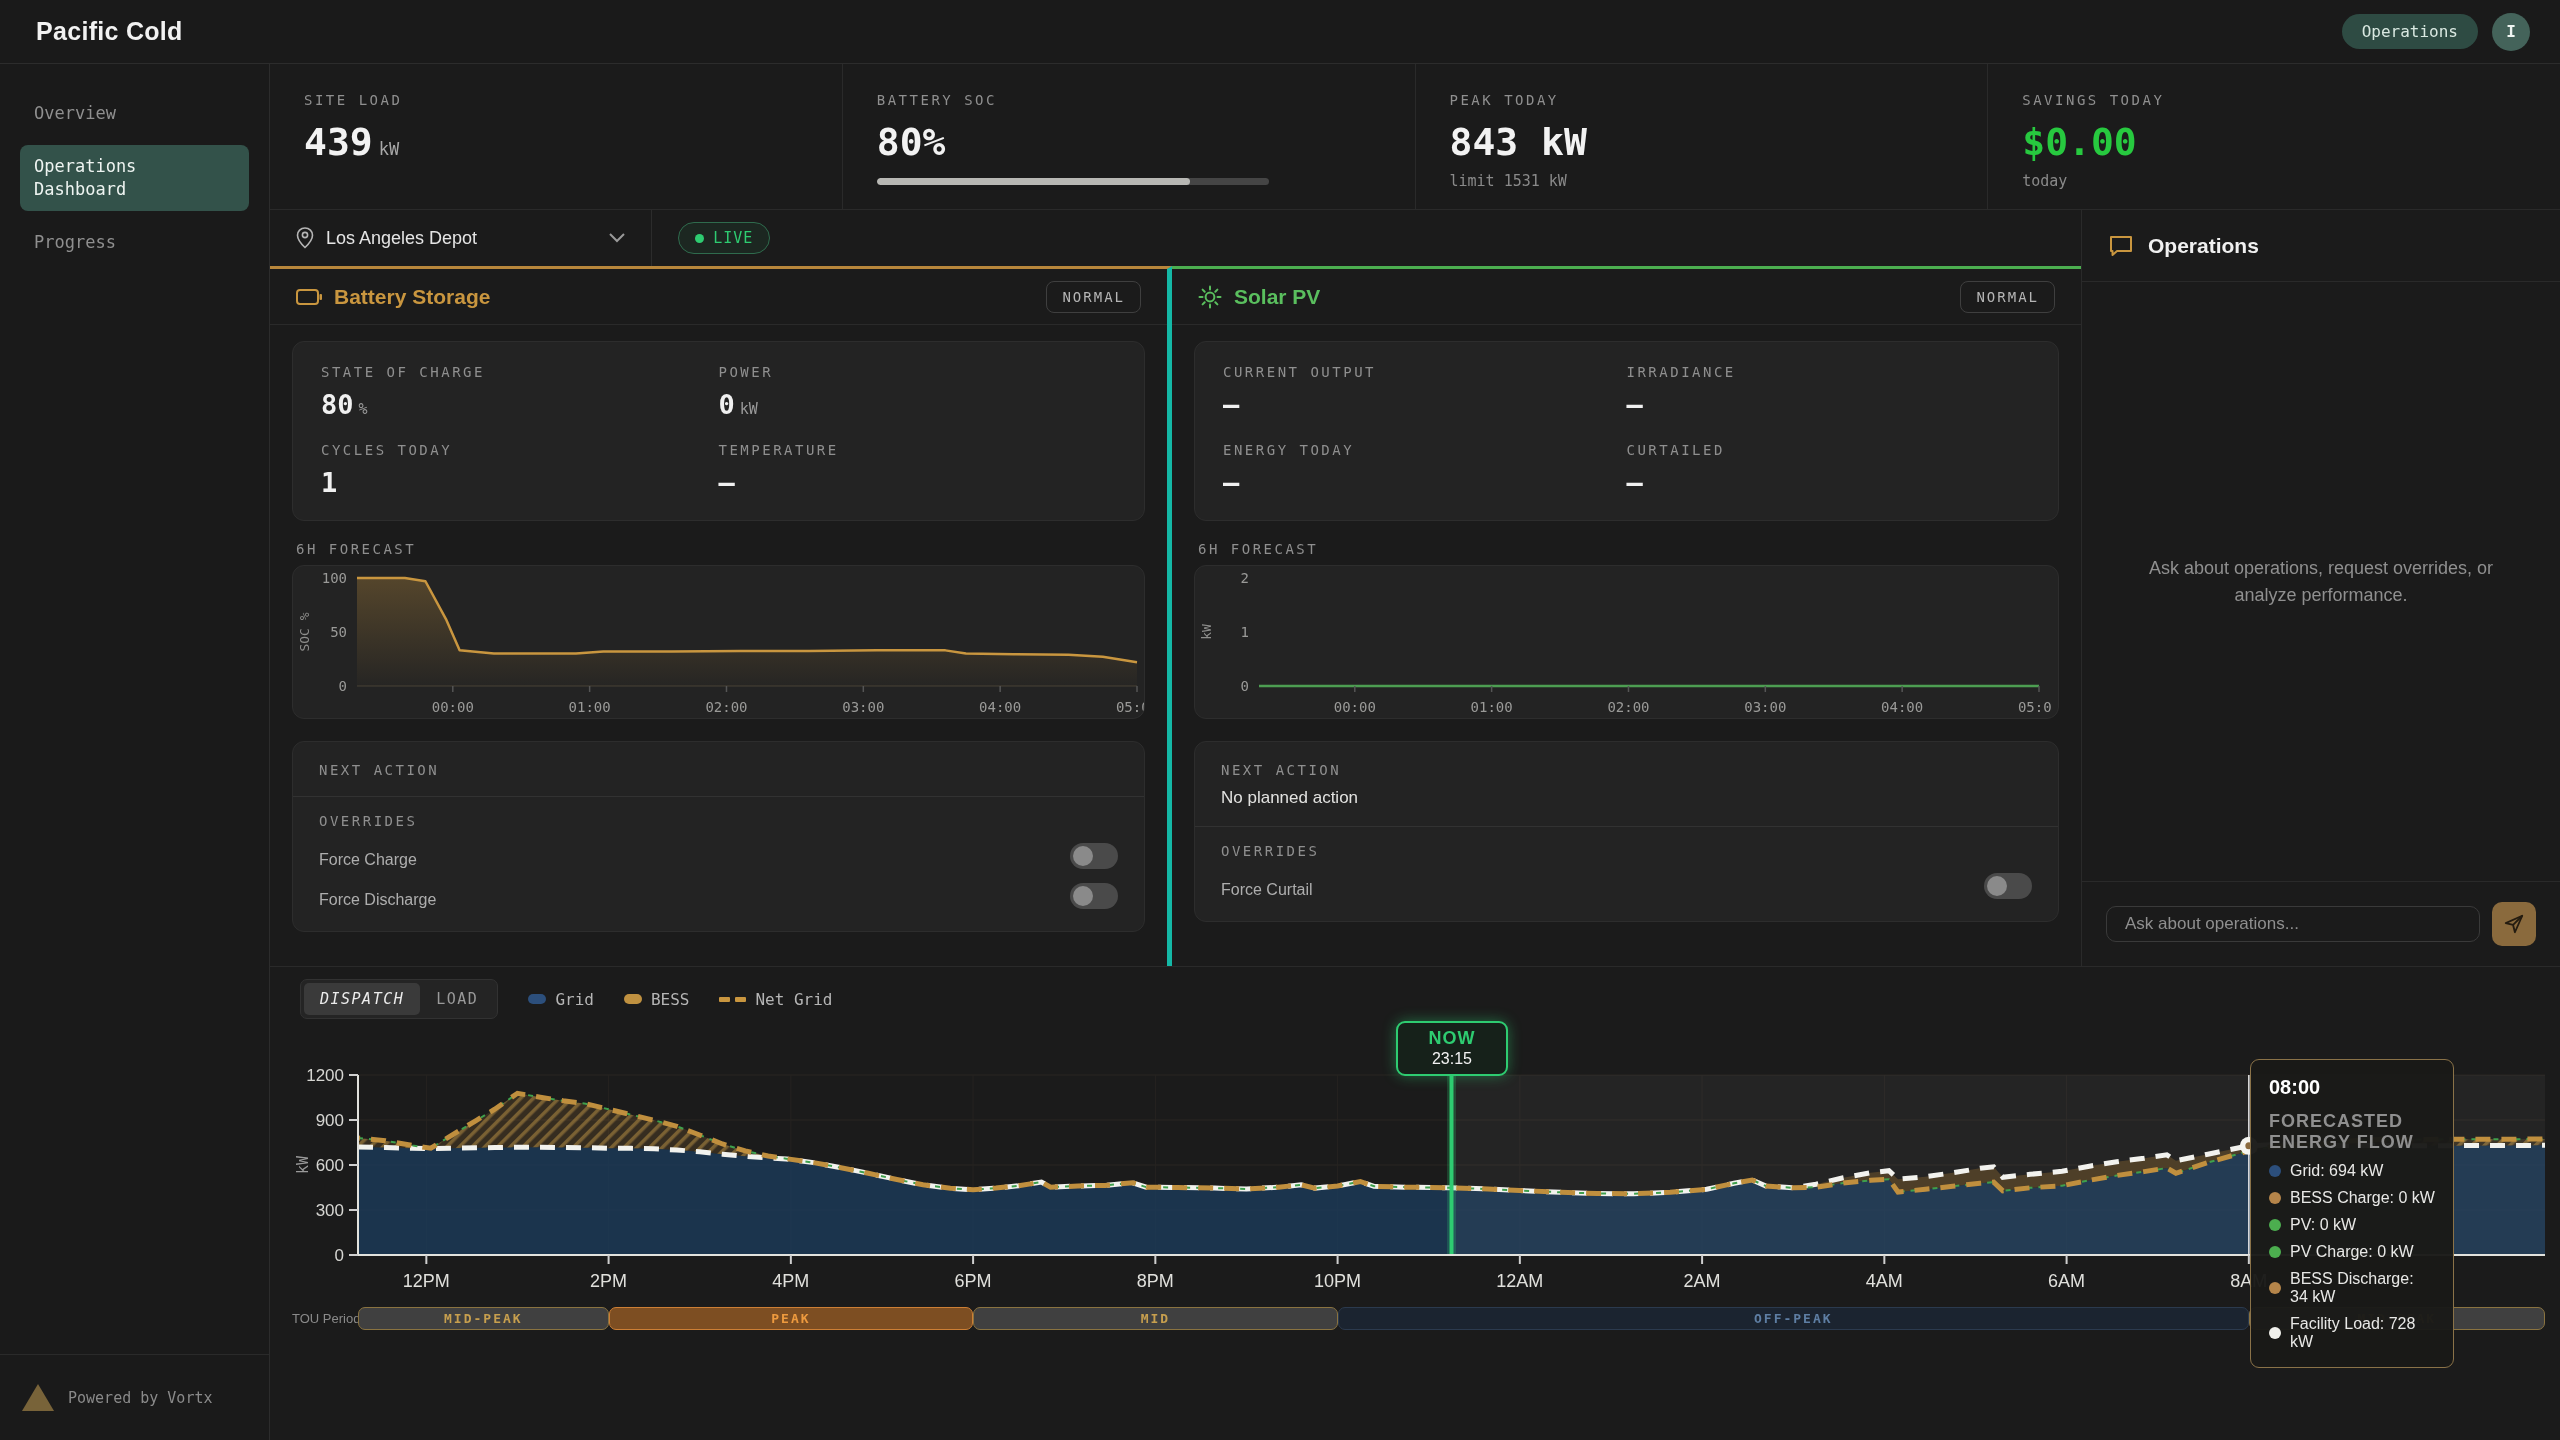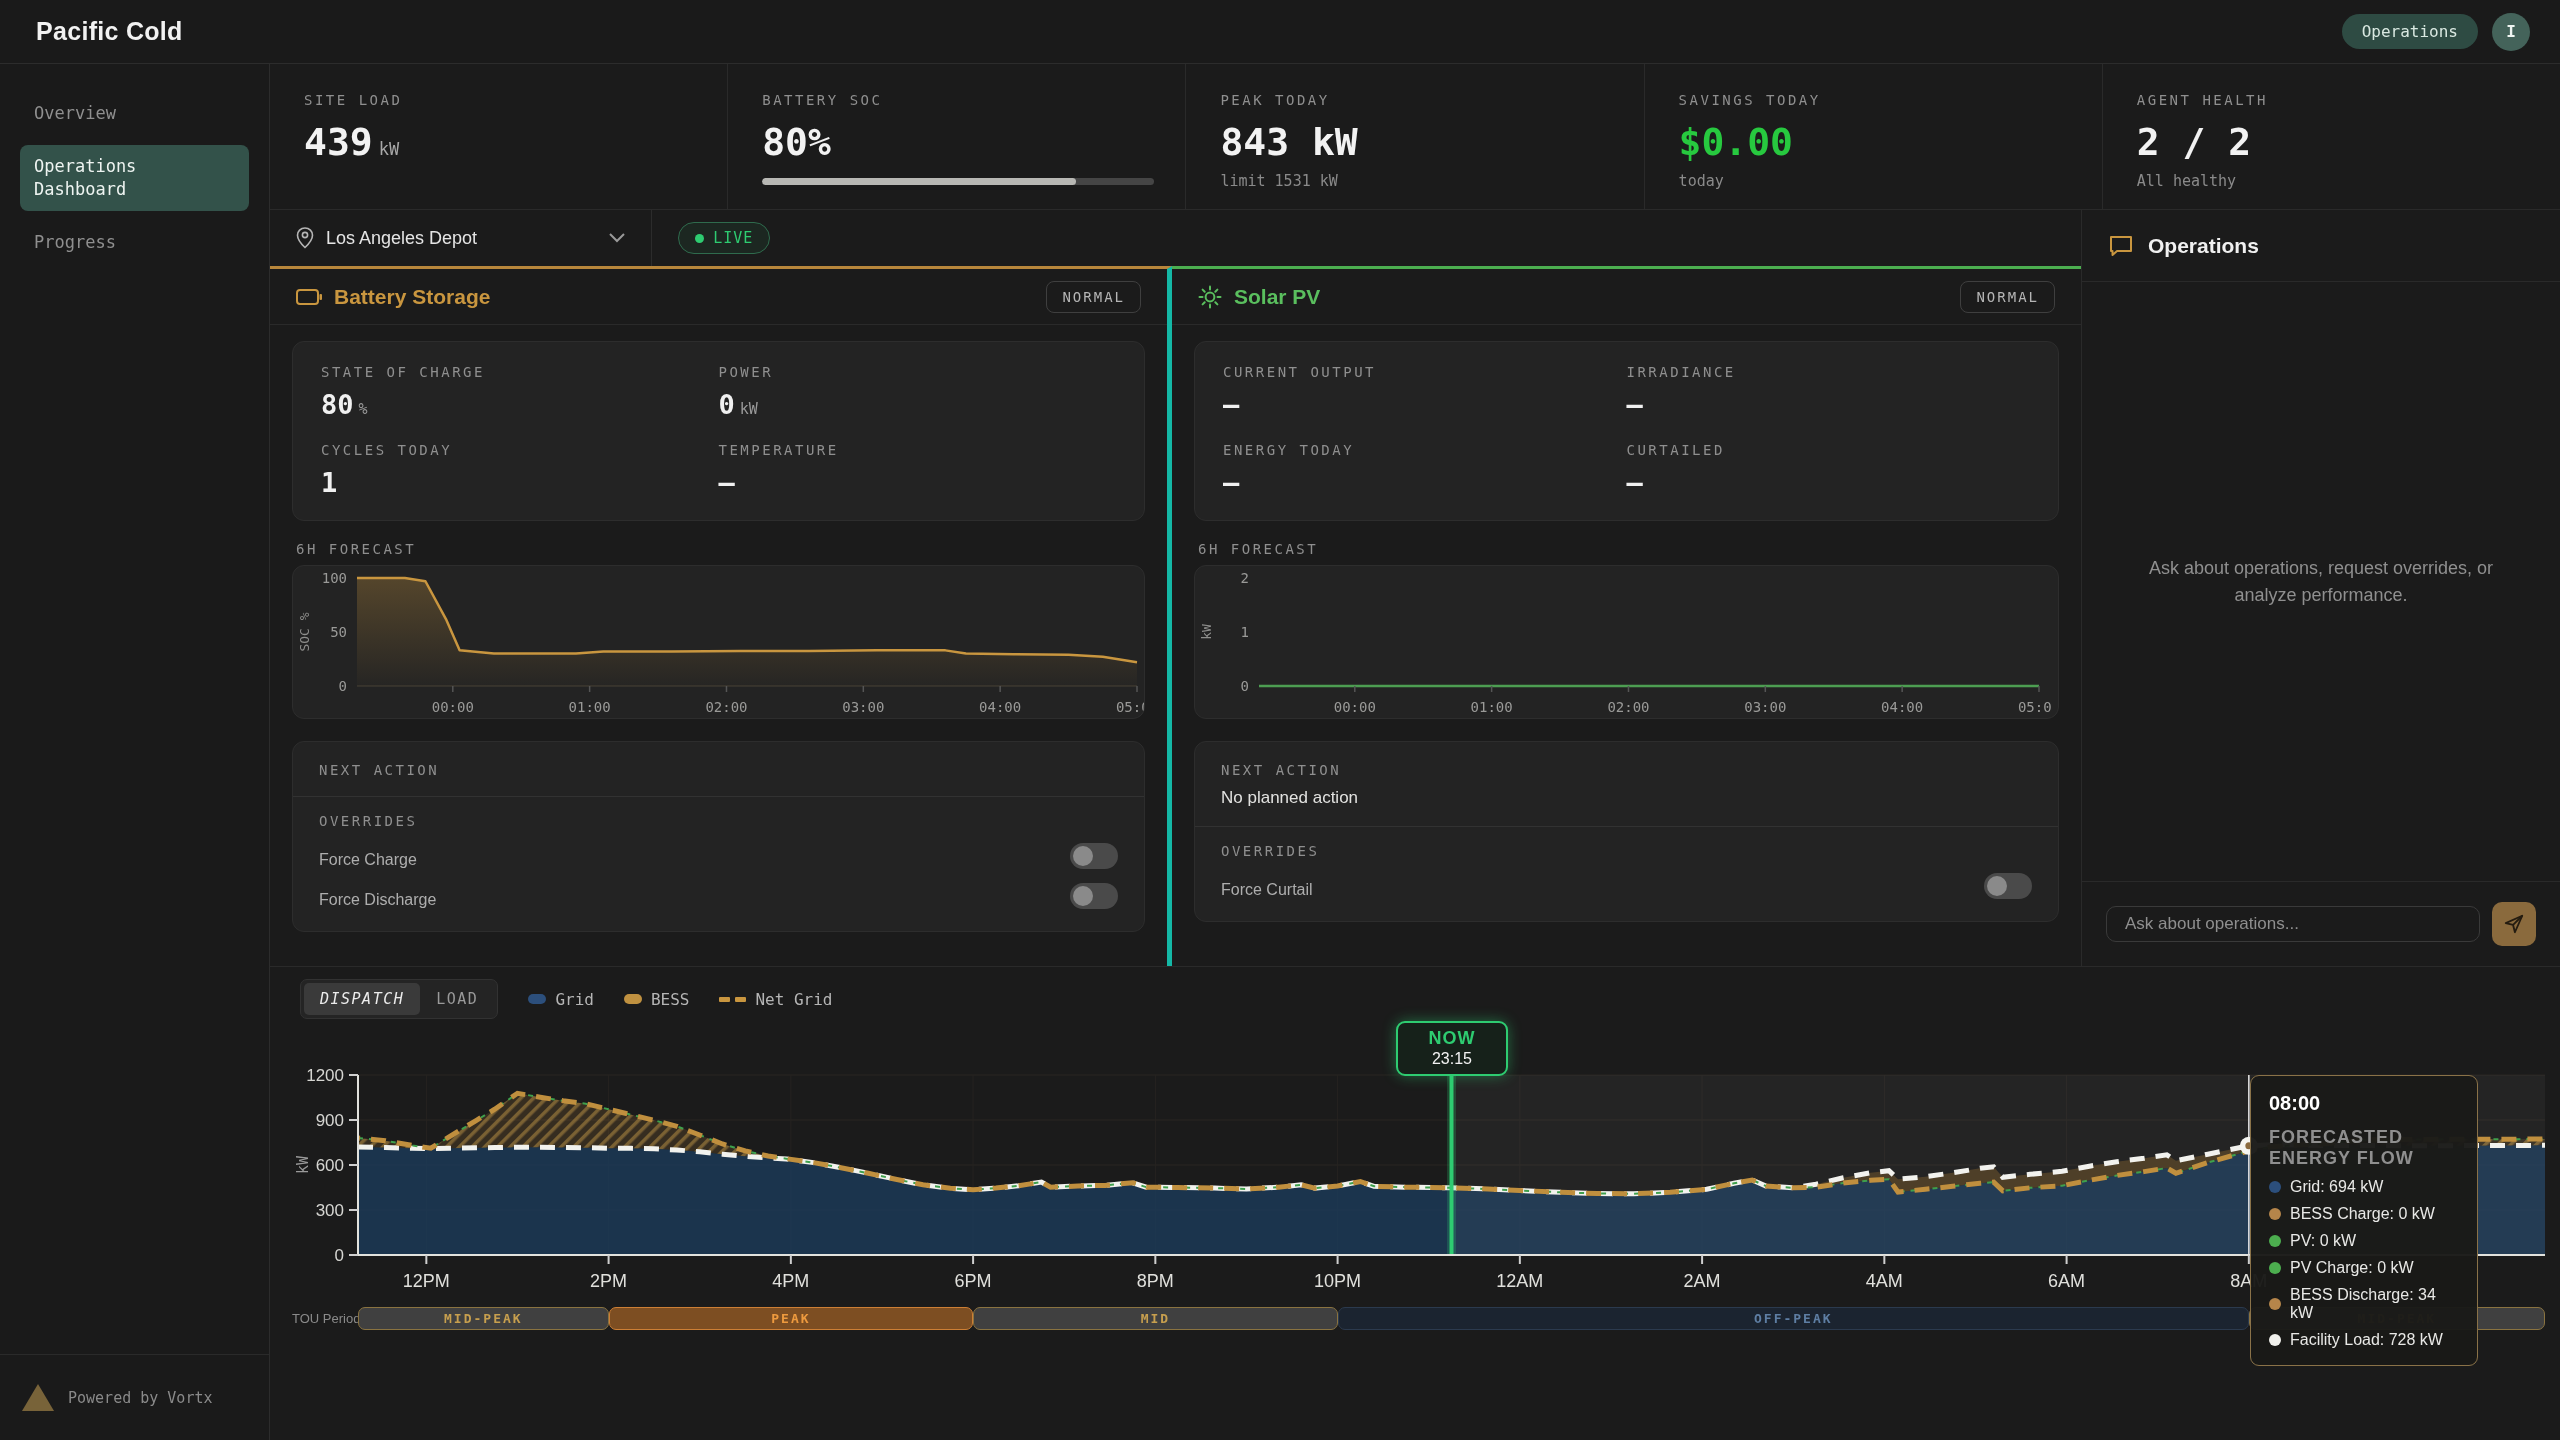--- a/index.html
+++ b/index.html
@@ -112,21 +112,21 @@
   .dash-pair { display:flex; gap:5px; }
   .dash-pair span { width:11px; height:5px; border-radius:1px; background:#c9963f; }
 
   .dispatch-svg { position:absolute; left:20px; top:54px; }
   .now-badge { position:absolute; left:1126px; top:54px; width:112px; text-align:center;
     background:#16211a; border:2px solid #2ecc71; border-radius:9px; padding:5px 0 6px 0;
     box-shadow:0 0 14px rgba(46,204,113,.45); z-index:3; }
   .now-word { color:#2ecc71; font-weight:bold; font-size:18px; letter-spacing:1px; }
   .now-time { color:#f2f2f2; font-size:16px; margin-top:1px; }
 
-  .tooltip { position:absolute; left:1980px; top:108px; width:228px; background:rgba(26,26,24,.97);
+  .tooltip { position:absolute; left:1980px; top:92px; width:204px; background:rgba(26,26,24,.97);
     border:1px solid #8a7248; border-radius:9px; padding:16px 18px; z-index:4; }
   .tt-time { font-size:20px; font-weight:bold; color:#fff; }
   .tt-head { margin-top:12px; font-size:18px; font-weight:bold; letter-spacing:1px; color:#8f8f8f; }
   .tt-row { display:flex; align-items:center; gap:9px; margin-top:9px; font-size:16px; color:#e8e8e6; }
   .tt-dot { width:12px; height:12px; border-radius:50%; flex:none; }
 
   .tou-row { position:absolute; left:20px; top:340px; right:10px; height:24px; }
   .tou-label { position:absolute; left:2px; top:4px; font-size:13px; color:#8a8a8a; }
   .tou-bar { position:absolute; left:68px; width:2187px; height:23px; display:flex; }
   .tou-seg { height:23px; border-radius:7px; display:flex; align-items:center; justify-content:center;
@@ -176,25 +176,20 @@
       </div>
       <div class="kpi">
         <div class="lbl">PEAK TODAY</div>
         <div class="kpi-value">843 kW</div>
         <div class="kpi-sub">limit 1531 kW</div>
       </div>
       <div class="kpi">
         <div class="lbl">SAVINGS TODAY</div>
         <div class="kpi-value" style="color: rgb(39, 201, 63);">$0.00</div>
         <div class="kpi-sub">today</div>
-      </div>
-      <div class="kpi">
-        <div class="lbl">AGENT HEALTH</div>
-        <div class="kpi-value">2 / 2</div>
-        <div class="kpi-sub">All healthy</div>
       </div>
     </div>
 
     <div class="middle">
       <div class="left-stack">
 
         <div class="site-row">
           <div class="site-select">
             <svg width="18" height="22" viewBox="0 0 18 22">
               <path d="M9 1 C4.6 1 1.5 4.3 1.5 8.2 C1.5 13.3 9 20.5 9 20.5 S16.5 13.3 16.5 8.2 C16.5 4.3 13.4 1 9 1 Z" fill="none" stroke="#b5b5b5" stroke-width="1.6"></path>

